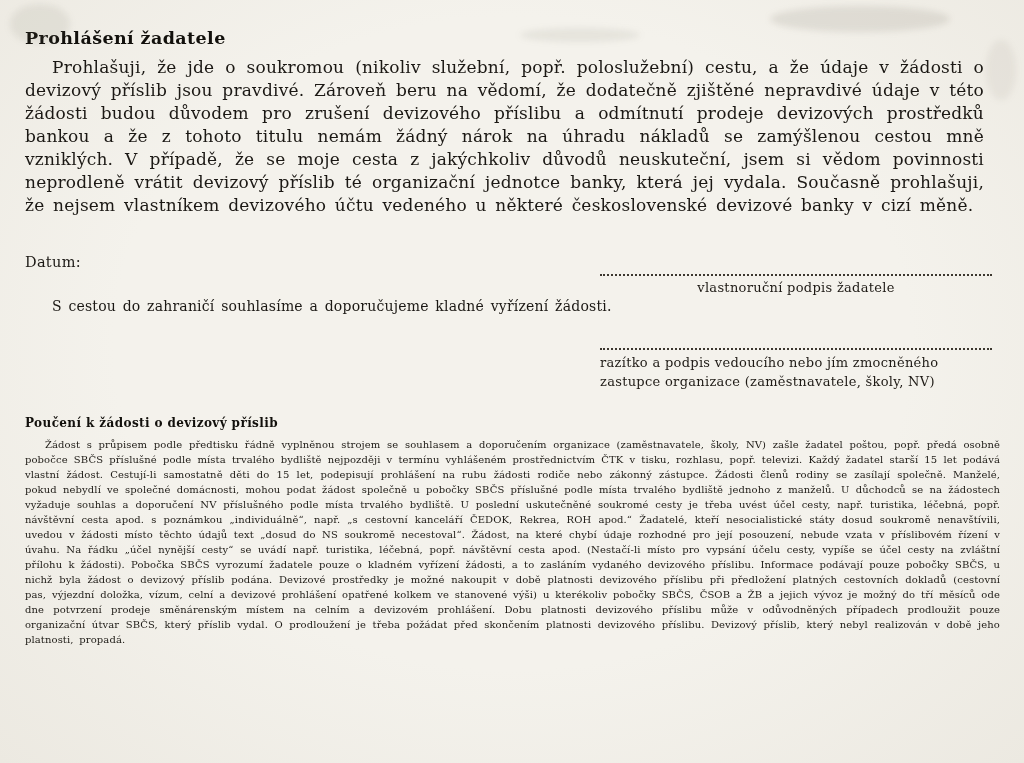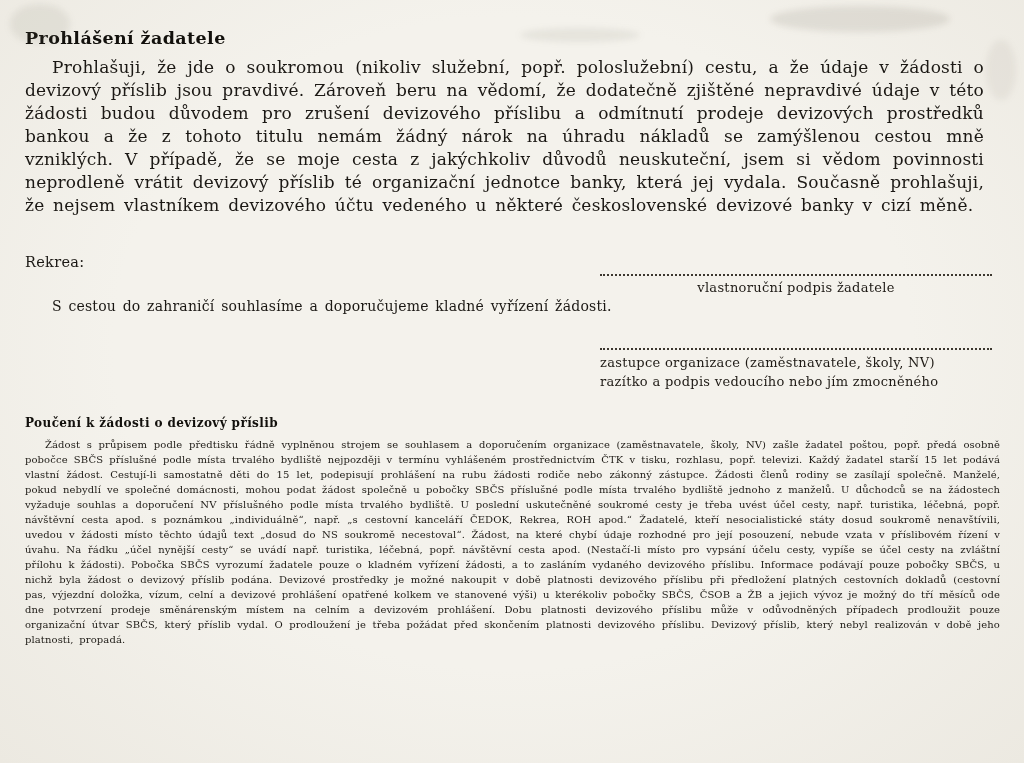--- a/index.html
+++ b/index.html
@@ -106,34 +106,34 @@
   <div class="smudge smudge-2"></div>
   <div class="smudge smudge-3"></div>
   <div class="smudge smudge-4"></div>
 
   <section>
     <h1>Prohlášení žadatele</h1>
     <p class="body-large">Prohlašuji, že jde o soukromou (nikoliv služební, popř. poloslužební) cestu, a že údaje v žádosti o devizový příslib jsou pravdivé. Zároveň beru na vědomí, že dodatečně zjištěné nepravdivé údaje v této žádosti budou důvodem pro zrušení devizového příslibu a odmítnutí prodeje devizových prostředků bankou a že z tohoto titulu nemám žádný nárok na úhradu nákladů se zamýšlenou cestou mně vzniklých. V případě, že se moje cesta z jakýchkoliv důvodů neuskuteční, jsem si vědom povinnosti neprodleně vrátit devizový příslib té organizační jednotce banky, která jej vydala. Současně prohlašuji, že nejsem vlastníkem devizového účtu vedeného u některé československé devizové banky v cizí měně.</p>
   </section>
 
   <div class="date-row">
-    <span>Rekrea:</span>
+    <span>Datum:</span>
   </div>
 
   <div class="sig-block sig-applicant">
     <div class="dotted-line"></div>
     <div class="sig-caption center">vlastnoruční podpis žadatele</div>
   </div>
 
   <p class="endorsement">S cestou do zahraničí souhlasíme a doporučujeme kladné vyřízení žádosti.</p>
 
   <div class="sig-block sig-org">
     <div class="dotted-line"></div>
+    <div class="sig-caption">razítko a podpis vedoucího nebo jím zmocněného</div>
     <div class="sig-caption">zastupce organizace (zaměstnavatele, školy, NV)</div>
-    <div class="sig-caption">razítko a podpis vedoucího nebo jím zmocněného</div>
   </div>
 
   <section>
     <h2>Poučení k žádosti o devizový příslib</h2>
     <p class="body-small">Žádost s průpisem podle předtisku řádně vyplněnou strojem se souhlasem a doporučením organizace (zaměstnavatele, školy, NV) zašle žadatel poštou, popř. předá osobně pobočce SBČS příslušné podle místa trvalého bydliště nejpozději v termínu vyhlášeném prostřednictvím ČTK v tisku, rozhlasu, popř. televizi. Každý žadatel starší 15 let podává vlastní žádost. Cestují-li samostatně děti do 15 let, podepisují prohlášení na rubu žádosti rodiče nebo zákonný zástupce. Žádosti členů rodiny se zasílají společně. Manželé, pokud nebydlí ve společné domácnosti, mohou podat žádost společně u pobočky SBČS příslušné podle místa trvalého bydliště jednoho z manželů. U důchodců se na žádostech vyžaduje souhlas a doporučení NV příslušného podle místa trvalého bydliště. U poslední uskutečněné soukromé cesty je třeba uvést účel cesty, např. turistika, léčebná, popř. návštěvní cesta apod. s poznámkou „individuálně“, např. „s cestovní kanceláří ČEDOK, Rekrea, ROH apod.“ Žadatelé, kteří nesocialistické státy dosud soukromě nenavštívili, uvedou v žádosti místo těchto údajů text „dosud do NS soukromě necestoval“. Žádost, na které chybí údaje rozhodné pro její posouzení, nebude vzata v příslibovém řízení v úvahu. Na řádku „účel nynější cesty“ se uvádí např. turistika, léčebná, popř. návštěvní cesta apod. (Nestačí-li místo pro vypsání účelu cesty, vypíše se účel cesty na zvláštní přílohu k žádosti). Pobočka SBČS vyrozumí žadatele pouze o kladném vyřízení žádosti, a to zasláním vydaného devizového příslibu. Informace podávají pouze pobočky SBČS, u nichž byla žádost o devizový příslib podána. Devizové prostředky je možné nakoupit v době platnosti devizového příslibu při předložení platných cestovních dokladů (cestovní pas, výjezdní doložka, vízum, celní a devizové prohlášení opatřené kolkem ve stanovené výši) u kterékoliv pobočky SBČS, ČSOB a ŽB a jejich vývoz je možný do tří měsíců ode dne potvrzení prodeje směnárenským místem na celním a devizovém prohlášení. Dobu platnosti devizového příslibu může v odůvodněných případech prodloužit pouze organizační útvar SBČS, který příslib vydal. O prodloužení je třeba požádat před skončením platnosti devizového příslibu. Devizový příslib, který nebyl realizován v době jeho platnosti, propadá.</p>
   </section>
 
 </div>
 
 </body></html>

